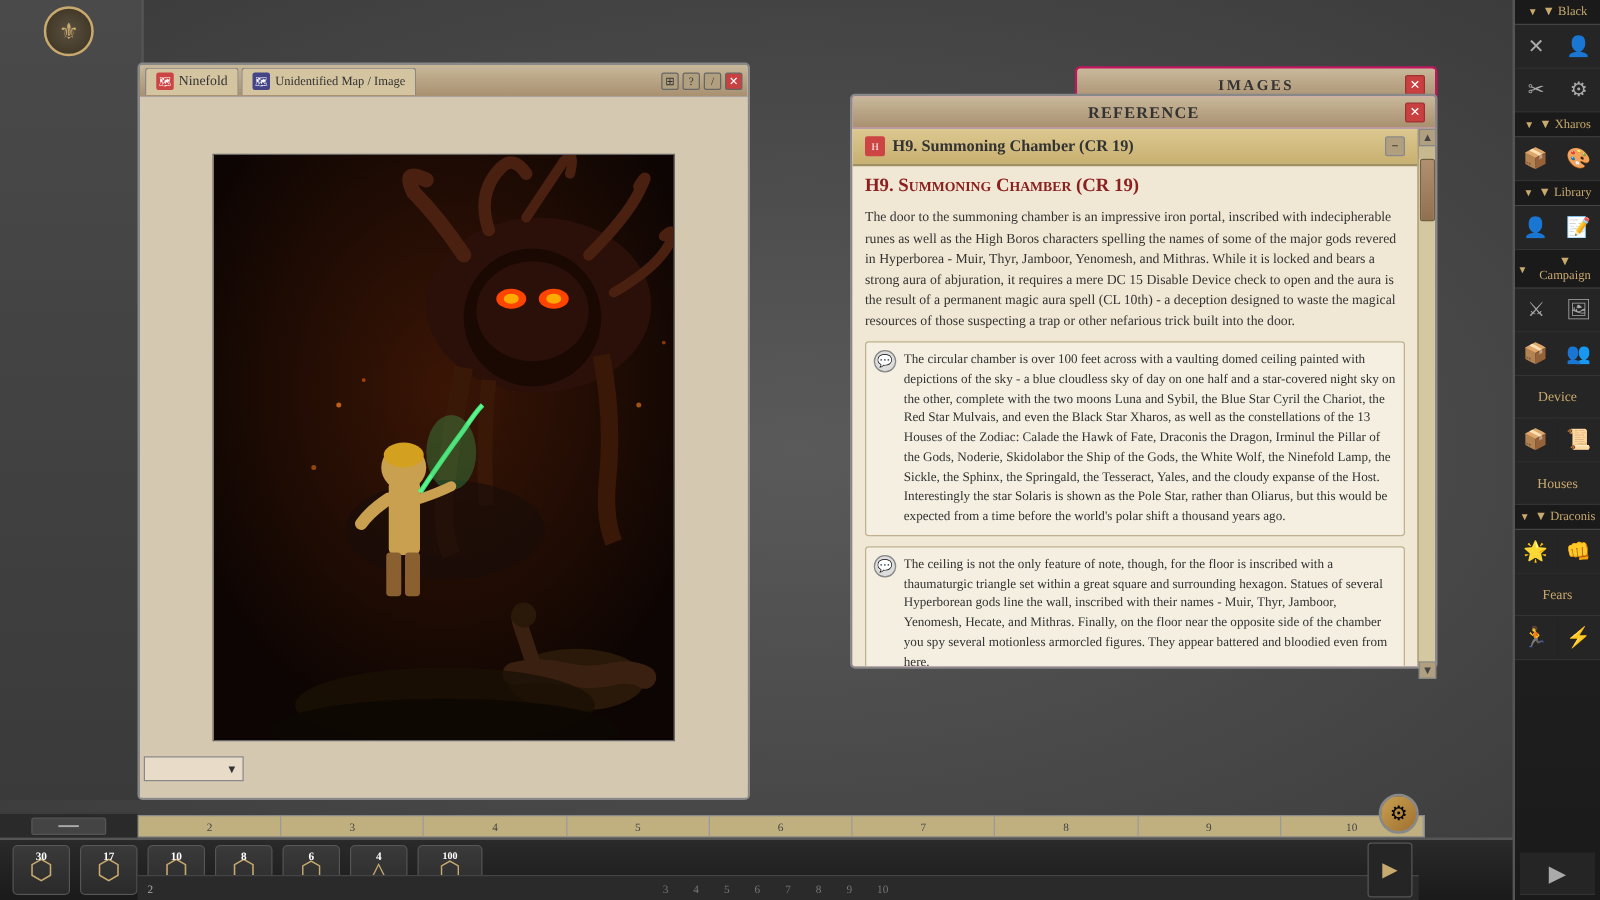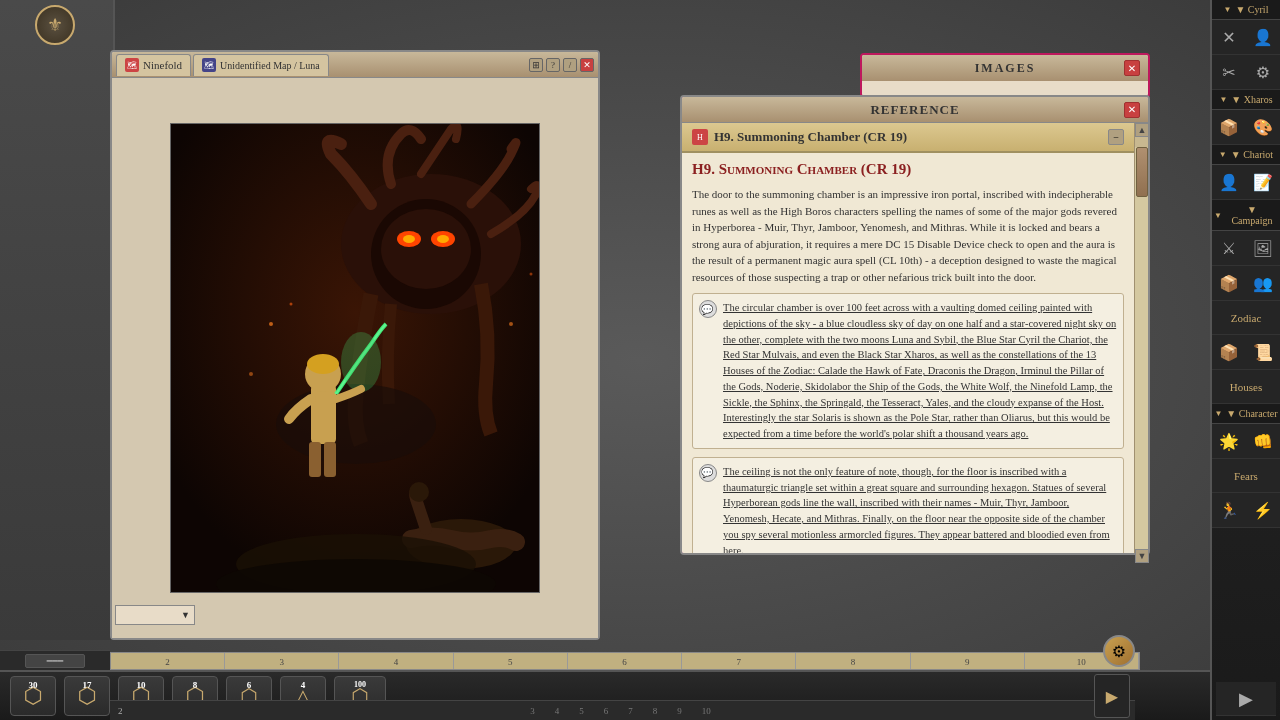--- a/index.html
+++ b/index.html
@@ -198,21 +198,20 @@
     
     .window-reference {
       position: absolute;
       top: 75px;
       left: 680px;
       width: 470px;
       height: 460px;
       background: #f9a8d4;
       border: 2px solid #888;
       border-radius: 4px;
-      margin-top: 20px;
     }
 
     .ref-titlebar {
       background: linear-gradient(180deg, #c8b89a 0%, #a89070 100%);
       height: 26px;
       display: flex;
       align-items: center;
       padding: 0 8px;
       border-radius: 2px 2px 0 0;
       border-bottom: 1px solid #888;
@@ -333,21 +332,20 @@
       align-items: center;
       justify-content: center;
       font-size: 10px;
       color: #666;
     }
 
     .ref-chat-text {
       font-size: 10.5px;
       color: #333;
       line-height: 1.5;
-      text-decoration: underline;
     }
 
     
     .window-images {
       position: absolute;
       top: 25px;
       left: 860px;
       width: 290px;
       height: 45px;
       background: #e8dcc8;
@@ -593,21 +591,21 @@
 </div>
 
 <div class="window-map">
   <div class="window-titlebar">
     <div class="window-tab">
       <div class="tab-icon">🗺</div>
       <span>Ninefold</span>
     </div>
     <div class="window-tab" style="font-size:10px">
       <div class="tab-icon blue">🗺</div>
-      <span>Unidentified Map / Luna</span>
+      <span>Unidentified Map / Image</span>
     </div>
     <div class="window-controls">
       <div class="win-btn">⊞</div>
       <div class="win-btn">?</div>
       <div class="win-btn">/</div>
       <div class="win-btn close">✕</div>
     </div>
   </div>
   <div class="window-content">
 
@@ -756,21 +754,21 @@
 
     </div>
 
   </div>
 </div>
 
 <div class="right-sidebar">
 
   <div class="sidebar-section-header">
     <span class="triangle">▼</span>
-    <span>▼ Cyril</span>
+    <span>▼ Black</span>
   </div>
   <div class="sidebar-icon-pair">
     <div class="sidebar-icon-half">✕</div>
     <div class="sidebar-icon-half">👤</div>
   </div>
   <div class="sidebar-icon-pair">
     <div class="sidebar-icon-half">✂</div>
     <div class="sidebar-icon-half">⚙</div>
   </div>
 
@@ -778,49 +776,49 @@
     <span class="triangle">▼</span>
     <span>▼ Xharos</span>
   </div>
   <div class="sidebar-icon-pair">
     <div class="sidebar-icon-half">📦</div>
     <div class="sidebar-icon-half">🎨</div>
   </div>
 
   <div class="sidebar-section-header">
     <span class="triangle">▼</span>
-    <span>▼ Chariot</span>
+    <span>▼ Library</span>
   </div>
   <div class="sidebar-icon-pair">
     <div class="sidebar-icon-half">👤</div>
     <div class="sidebar-icon-half">📝</div>
   </div>
 
   <div class="sidebar-section-header">
     <span class="triangle">▼</span>
     <span>▼ Campaign</span>
   </div>
   <div class="sidebar-icon-pair">
     <div class="sidebar-icon-half">⚔</div>
     <div class="sidebar-icon-half">🖼</div>
   </div>
   <div class="sidebar-icon-pair">
     <div class="sidebar-icon-half">📦</div>
     <div class="sidebar-icon-half">👥</div>
   </div>
-  <div class="sidebar-label-btn">Zodiac</div>
+  <div class="sidebar-label-btn">Device</div>
   <div class="sidebar-icon-pair">
     <div class="sidebar-icon-half">📦</div>
     <div class="sidebar-icon-half">📜</div>
   </div>
   <div class="sidebar-label-btn">Houses</div>
 
   <div class="sidebar-section-header">
     <span class="triangle">▼</span>
-    <span>▼ Character</span>
+    <span>▼ Draconis</span>
   </div>
   <div class="sidebar-icon-pair">
     <div class="sidebar-icon-half">🌟</div>
     <div class="sidebar-icon-half">👊</div>
   </div>
   <div class="sidebar-label-btn">Fears</div>
   <div class="sidebar-icon-pair">
     <div class="sidebar-icon-half">🏃</div>
     <div class="sidebar-icon-half">⚡</div>
   </div>

